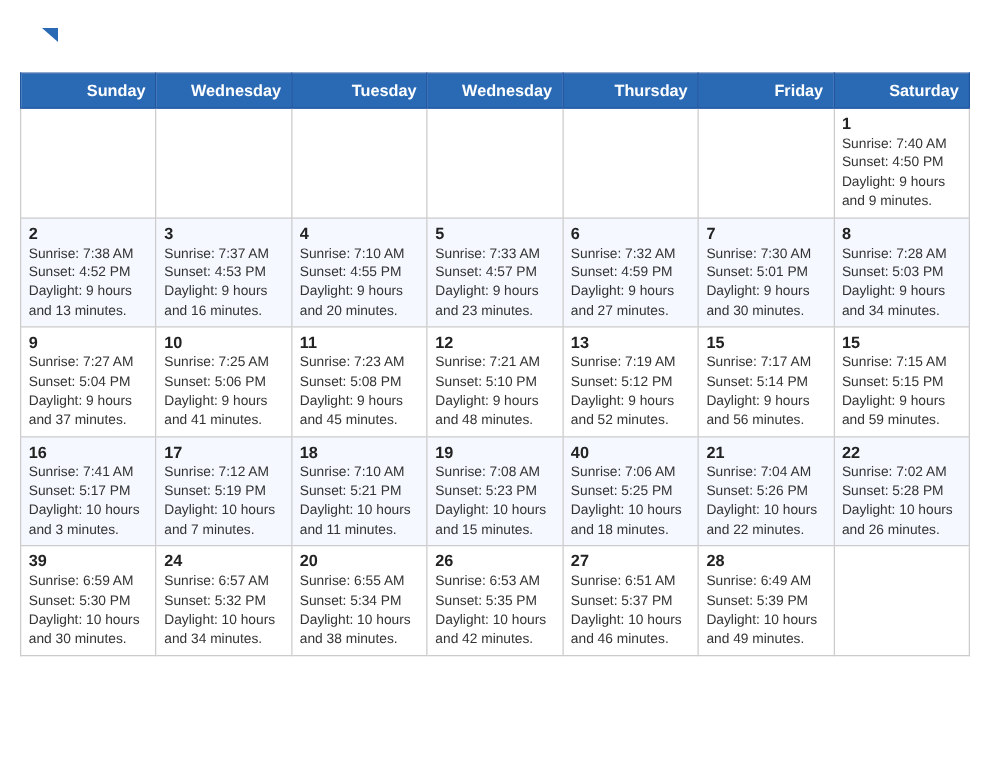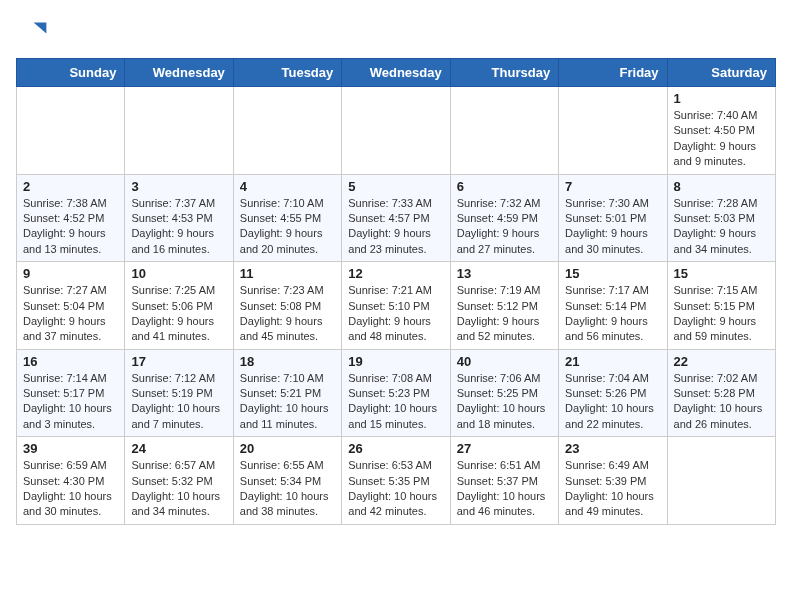--- a/index.html
+++ b/index.html
@@ -221,21 +221,21 @@
         <td>
           <div class="day-number">15</div>
           <div class="day-info">Sunrise: 7:15 AM
 Sunset: 5:15 PM
 Daylight: 9 hours and 59 minutes.</div>
         </td>
       </tr>
       <tr>
         <td>
           <div class="day-number">16</div>
-          <div class="day-info">Sunrise: 7:14 AM
+          <div class="day-info">Sunrise: 7:41 AM
 Sunset: 5:17 PM
 Daylight: 10 hours and 3 minutes.</div>
         </td>
         <td>
           <div class="day-number">17</div>
           <div class="day-info">Sunrise: 7:12 AM
 Sunset: 5:19 PM
 Daylight: 10 hours and 7 minutes.</div>
         </td>
         <td>
@@ -266,21 +266,21 @@
           <div class="day-number">22</div>
           <div class="day-info">Sunrise: 7:02 AM
 Sunset: 5:28 PM
 Daylight: 10 hours and 26 minutes.</div>
         </td>
       </tr>
       <tr>
         <td>
           <div class="day-number">39</div>
           <div class="day-info">Sunrise: 6:59 AM
-Sunset: 4:30 PM
+Sunset: 5:30 PM
 Daylight: 10 hours and 30 minutes.</div>
         </td>
         <td>
           <div class="day-number">24</div>
           <div class="day-info">Sunrise: 6:57 AM
 Sunset: 5:32 PM
 Daylight: 10 hours and 34 minutes.</div>
         </td>
         <td>
           <div class="day-number">20</div>
@@ -294,21 +294,21 @@
 Sunset: 5:35 PM
 Daylight: 10 hours and 42 minutes.</div>
         </td>
         <td>
           <div class="day-number">27</div>
           <div class="day-info">Sunrise: 6:51 AM
 Sunset: 5:37 PM
 Daylight: 10 hours and 46 minutes.</div>
         </td>
         <td>
-          <div class="day-number">23</div>
+          <div class="day-number">28</div>
           <div class="day-info">Sunrise: 6:49 AM
 Sunset: 5:39 PM
 Daylight: 10 hours and 49 minutes.</div>
         </td>
         <td class="empty-cell"></td>
       </tr>
     </tbody>
 </table>
 
 </body></html>

